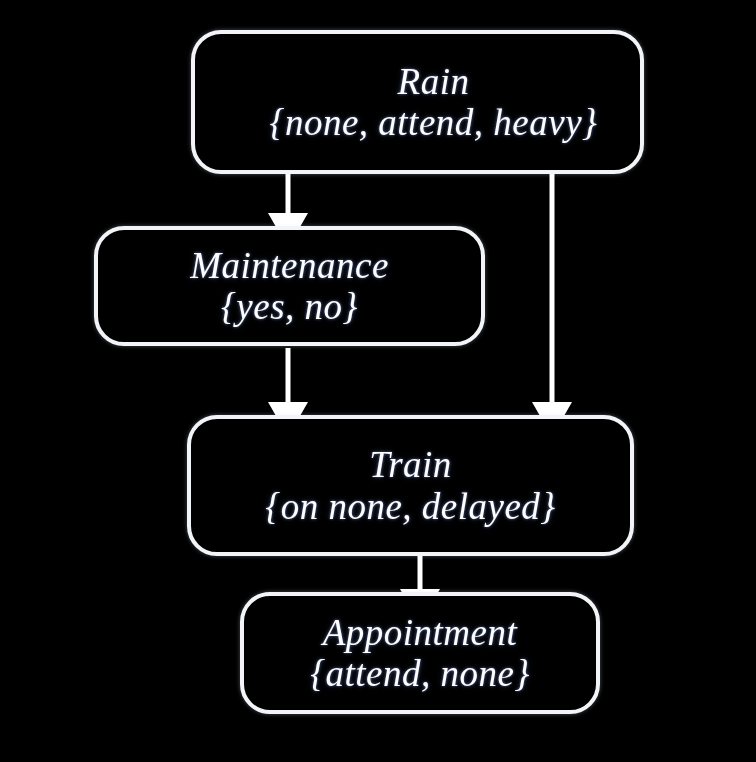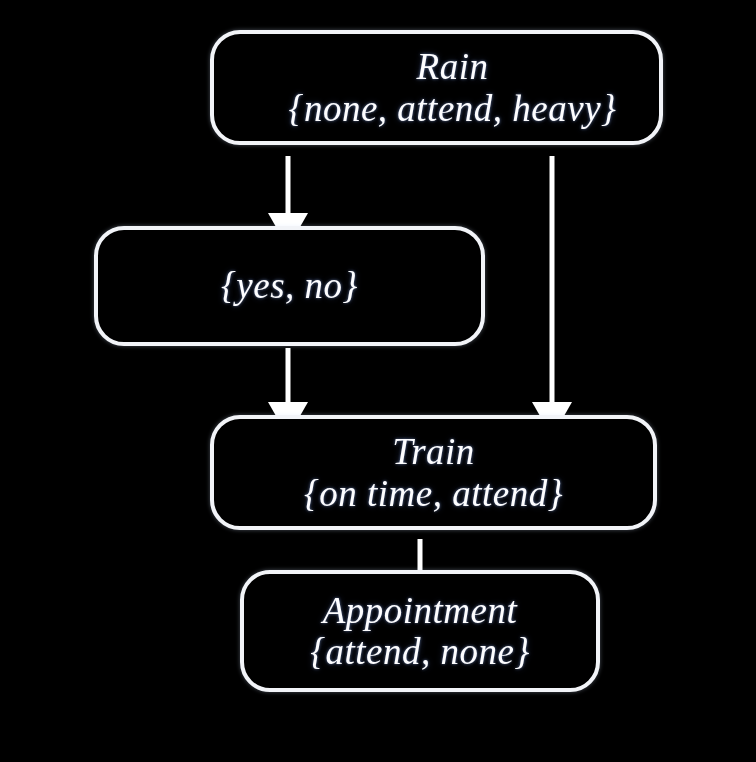--- a/index.html
+++ b/index.html
@@ -49,24 +49,24 @@
     font-size: 37px;
     letter-spacing: 0.5px;
     padding-bottom: 2px;
   }
   .node-states {
     font-style: italic;
     font-size: 37px;
     letter-spacing: 0.5px;
   }
   
-  #node-rain        { left: 210px; top: 30px;  width: 453px; height: 115px; padding-left: 32px; }
+  #node-rain        { left: 191px; top: 30px;  width: 453px; height: 144px; padding-left: 32px; }
   #node-maintenance { left: 94px;  top: 226px; width: 391px; height: 120px; }
-  #node-train       { left: 210px; top: 415px; width: 447px; height: 115px; align-items: center; }
-  #node-appointment { left: 240px; top: 570px; width: 360px; height: 122px; }
+  #node-train       { left: 187px; top: 415px; width: 447px; height: 141px; align-items: center; }
+  #node-appointment { left: 240px; top: 592px; width: 360px; height: 122px; }
 </style>
 </head>
 <body>
 
 <div id="diagram-canvas">
 
   <svg id="edge-layer" viewBox="0 0 756 762">
     <defs>
       <marker id="arrowhead" markerWidth="7" markerHeight="8" refX="0.6" refY="4" orient="auto" markerUnits="strokeWidth">
         <path d="M0,0 L7,4 L0,8 z" fill="#ffffff"></path>
@@ -81,26 +81,27 @@
 
     <line x1="420" y1="539" x2="420" y2="592" stroke="#ffffff" stroke-width="5" marker-end="url(#arrowhead)"></line>
   </svg>
 
   <div class="node" id="node-rain">
     <div class="node-name">Rain</div>
     <div class="node-states">{none, attend, heavy}</div>
   </div>
 
   <div class="node" id="node-maintenance">
+    <div class="node-name">Maintenance</div>
     <div class="node-states">{yes, no}</div>
   </div>
 
   <div class="node" id="node-train">
     <div class="node-name">Train</div>
-    <div class="node-states">{on time, attend}</div>
+    <div class="node-states">{on none, delayed}</div>
   </div>
 
   <div class="node" id="node-appointment">
     <div class="node-name">Appointment</div>
     <div class="node-states">{attend, none}</div>
   </div>
 
 </div>
 
 </body></html>

